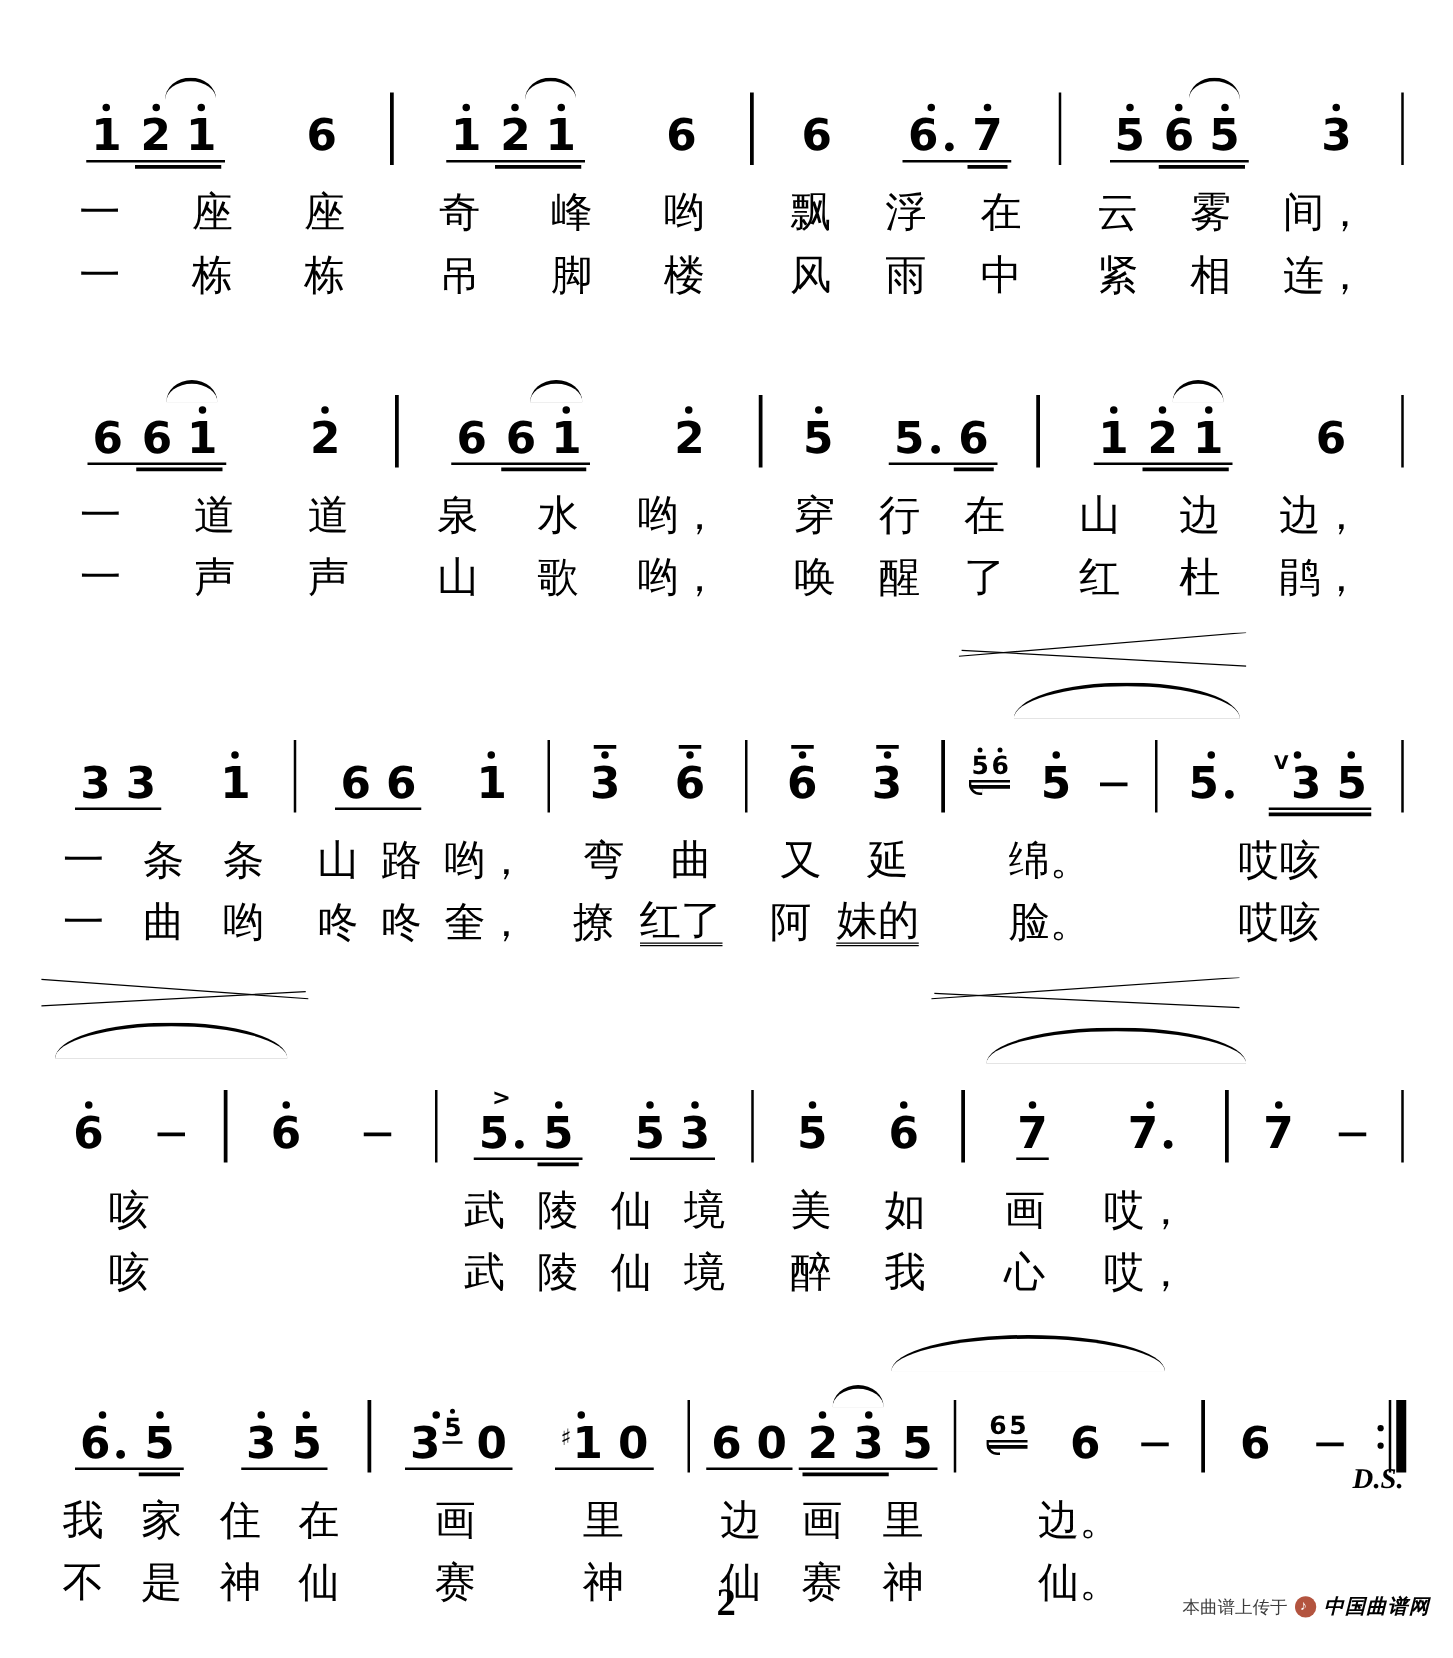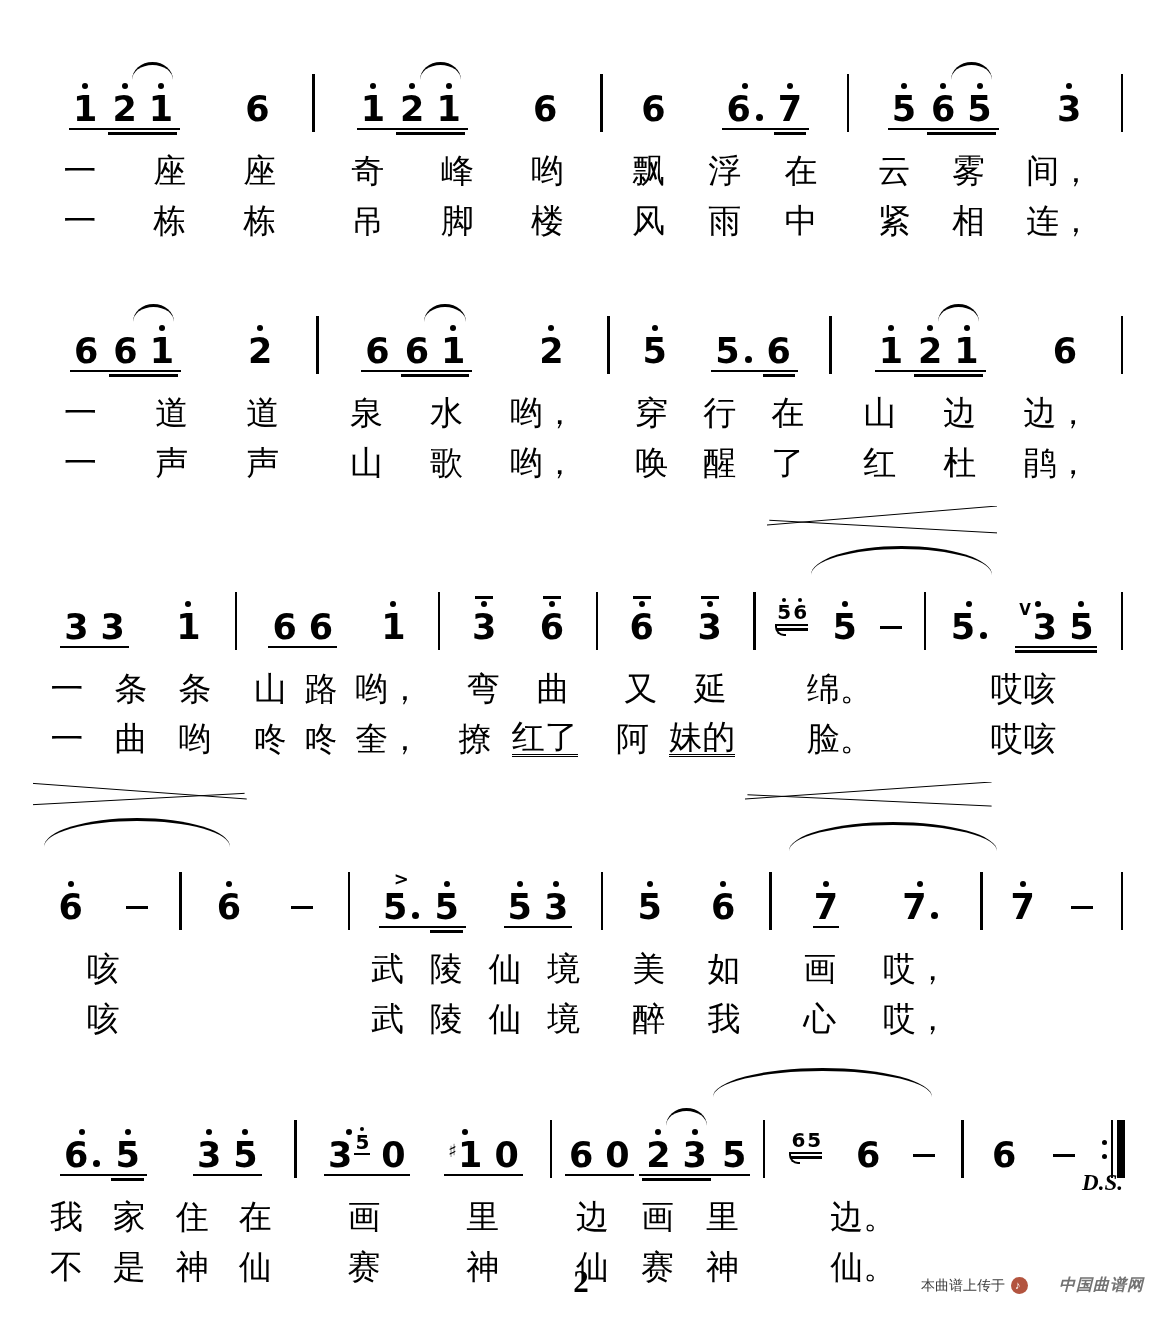--- a/index.html
+++ b/index.html
@@ -1279,16 +1279,16 @@
       </div>
     </div>
 
   <div class="footer">
     <div class="pagenum">2</div>
     <div class="stamp">
       <span class="pre">本曲谱上传于</span>
       <span class="logo" id="logo" style="background: rgb(179, 84, 63);">
           <i id="logoGlyph">♪</i>
         </span>
-      <span class="site" id="siteName" style="color: #737373; margin-left: 25px;">中国曲谱网</span>
+      <span class="site" id="siteName" style="color: #000000;">中国曲谱网</span>
     </div>
   </div>
 </div>
 
 </body></html>

